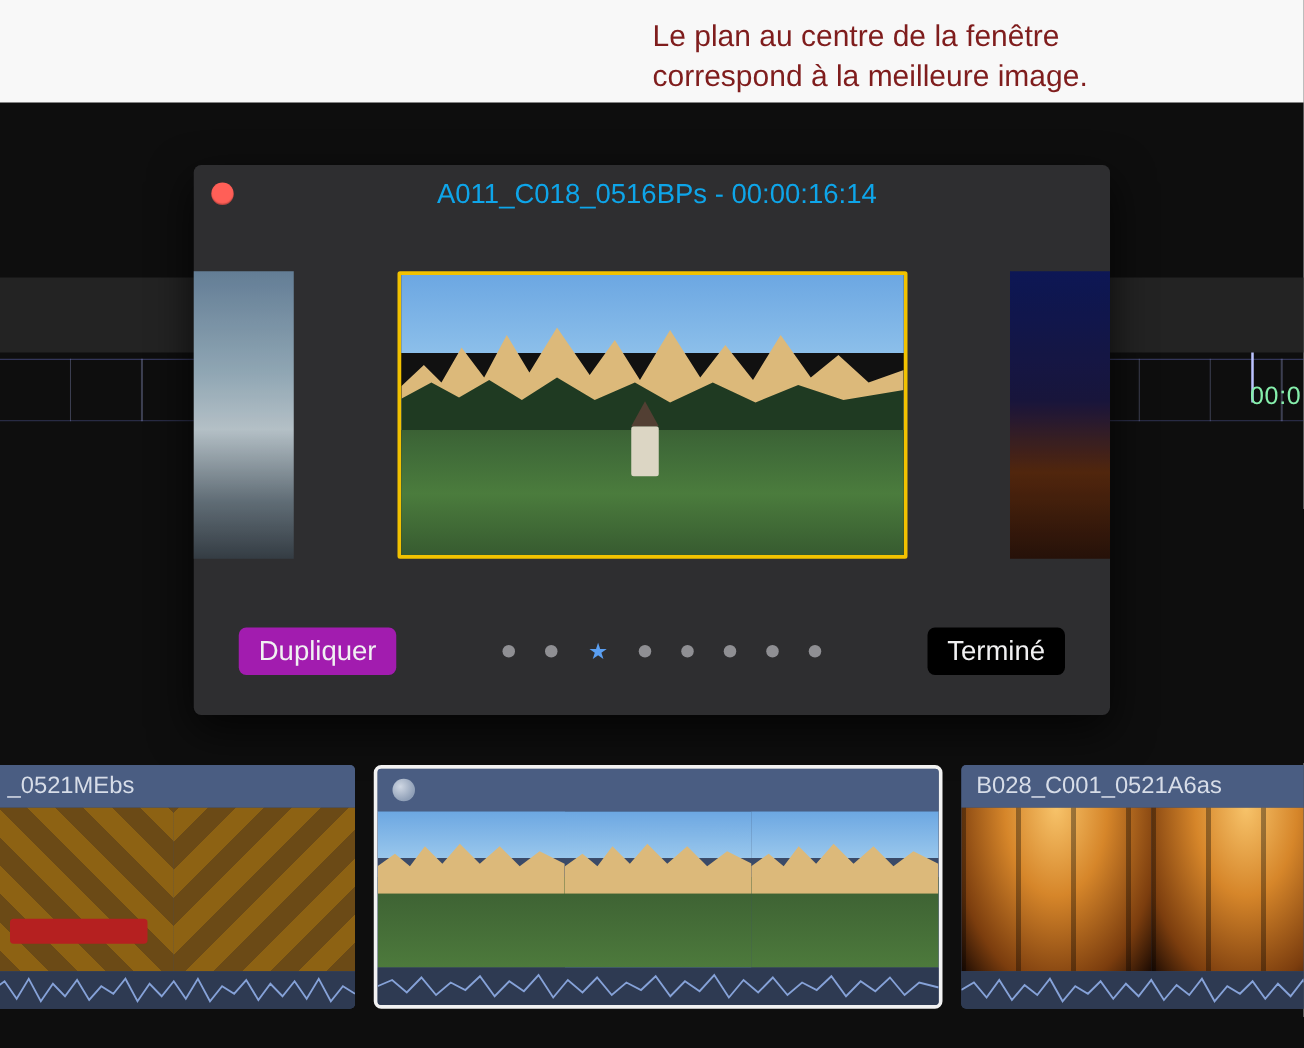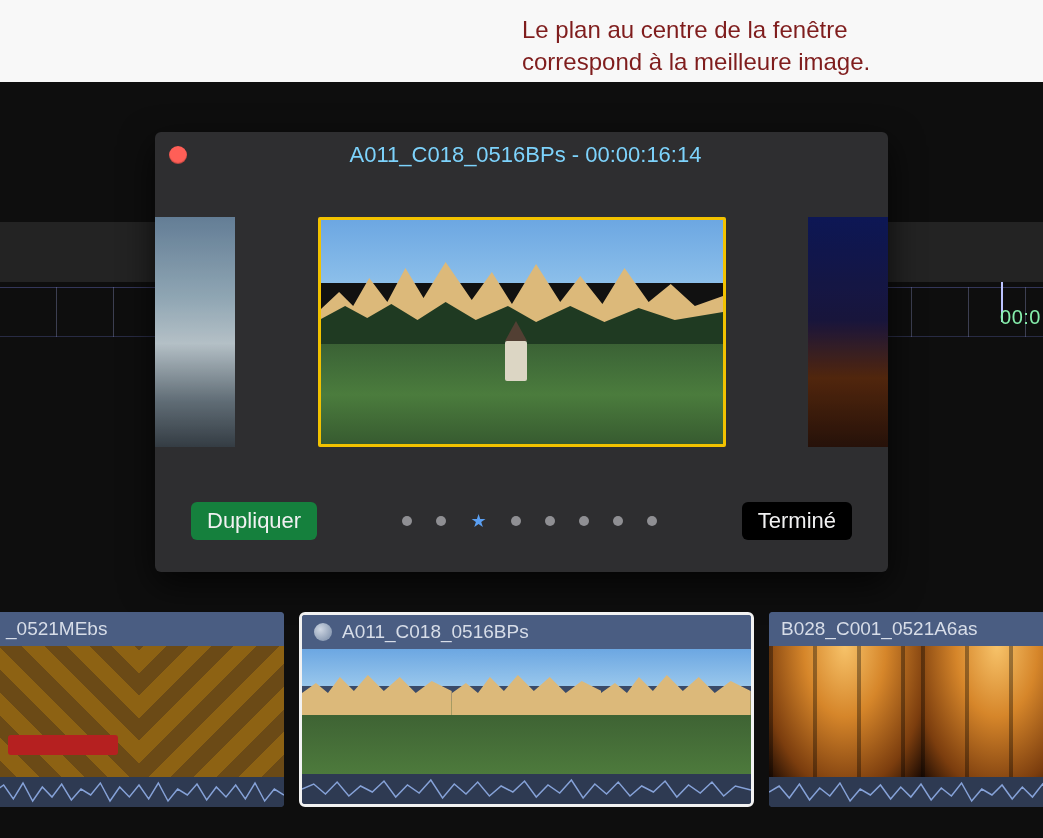--- a/index.html
+++ b/index.html
@@ -100,21 +100,21 @@
   }
   .close-dot {
     width: 18px; height: 18px;
     border-radius: 50%;
     background: #ff5f57;
     box-shadow: inset 0 -1px 1px rgba(0,0,0,.3);
   }
   .popup-title {
     flex: 1;
     text-align: center;
-    color: #7dd3fc;
+    color: #0ea5e9;
     font-size: 22px;
     font-weight: 500;
     margin-right: 24px;
   }
 
   .carousel {
     position: relative;
     height: 308px;
     display: flex;
     align-items: center;
@@ -179,21 +179,21 @@
   }
   .btn {
     height: 38px;
     padding: 0 16px;
     border-radius: 6px;
     font-size: 22px;
     color: #f1f1f2;
     display: flex;
     align-items: center;
     cursor: pointer;
-    background: #15803d;
+    background: #a21caf;
   }
   .btn-primary { background: #000000; text-align: center; }
   .dots-row {
     flex: 1;
     display: flex;
     align-items: center;
     justify-content: center;
     gap: 24px;
   }
   .dot {
@@ -360,21 +360,20 @@
       <div class="clip-wave">
         <svg viewBox="0 0 300 30" preserveAspectRatio="none">
           <polyline fill="none" stroke="#86a2d8" stroke-width="1.5" points="0,15 10,8 20,22 30,6 40,24 50,10 60,20 70,7 80,23 90,12 100,18 110,6 120,24 130,10 140,20 150,8 160,22 170,6 180,24 190,12 200,18 210,7 220,23 230,10 240,20 250,8 260,22 270,6 280,24 290,12 300,18"></polyline>
         </svg>
       </div>
     </div>
 
     <div class="clip clip-1">
       <div class="clip-header">
         <span class="clip-icon"></span>
-        <span>A011_C018_0516BPs</span>
       </div>
       <div class="clip-body">
         <div class="frame">
             <div class="mountain-mini">
           <svg viewBox="0 0 150 44" preserveAspectRatio="none">
                 <polygon points="0,44 0,22 14,12 26,22 38,6 52,20 66,4 82,20 98,6 114,22 130,10 150,20 150,44" fill="#dcb97a"></polygon>
               </svg>
         </div>
           </div>
         <div class="frame">

